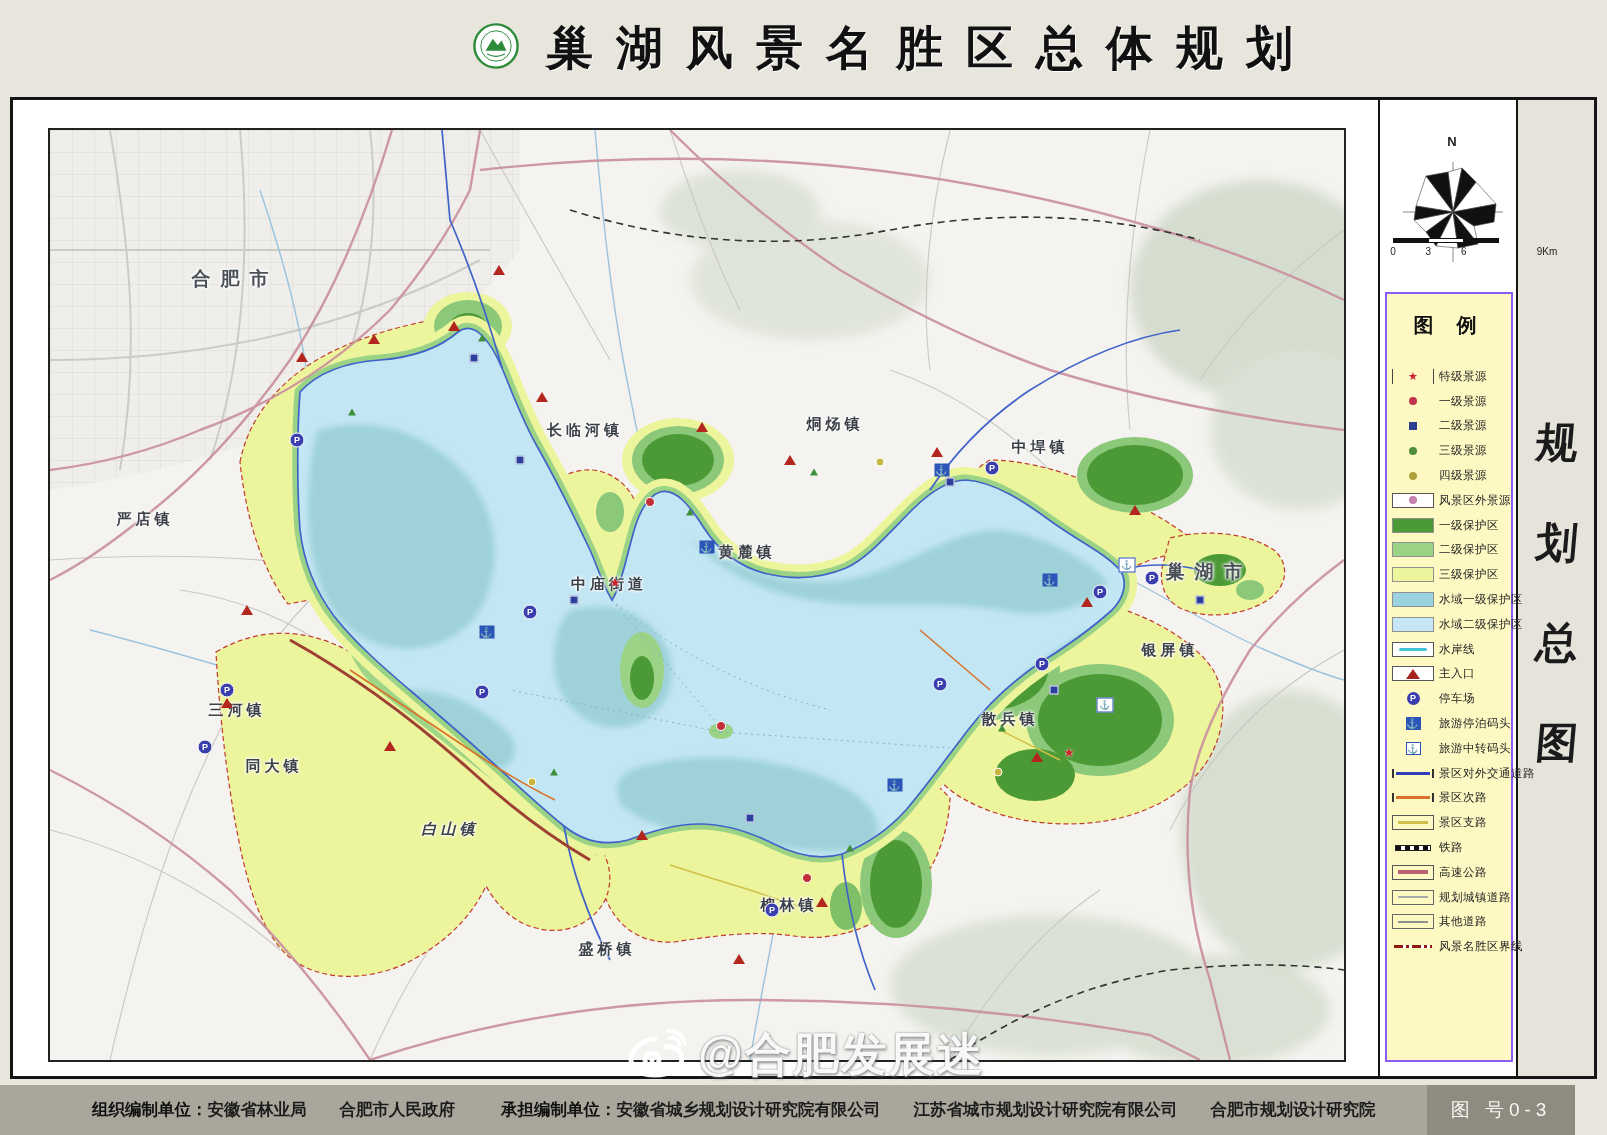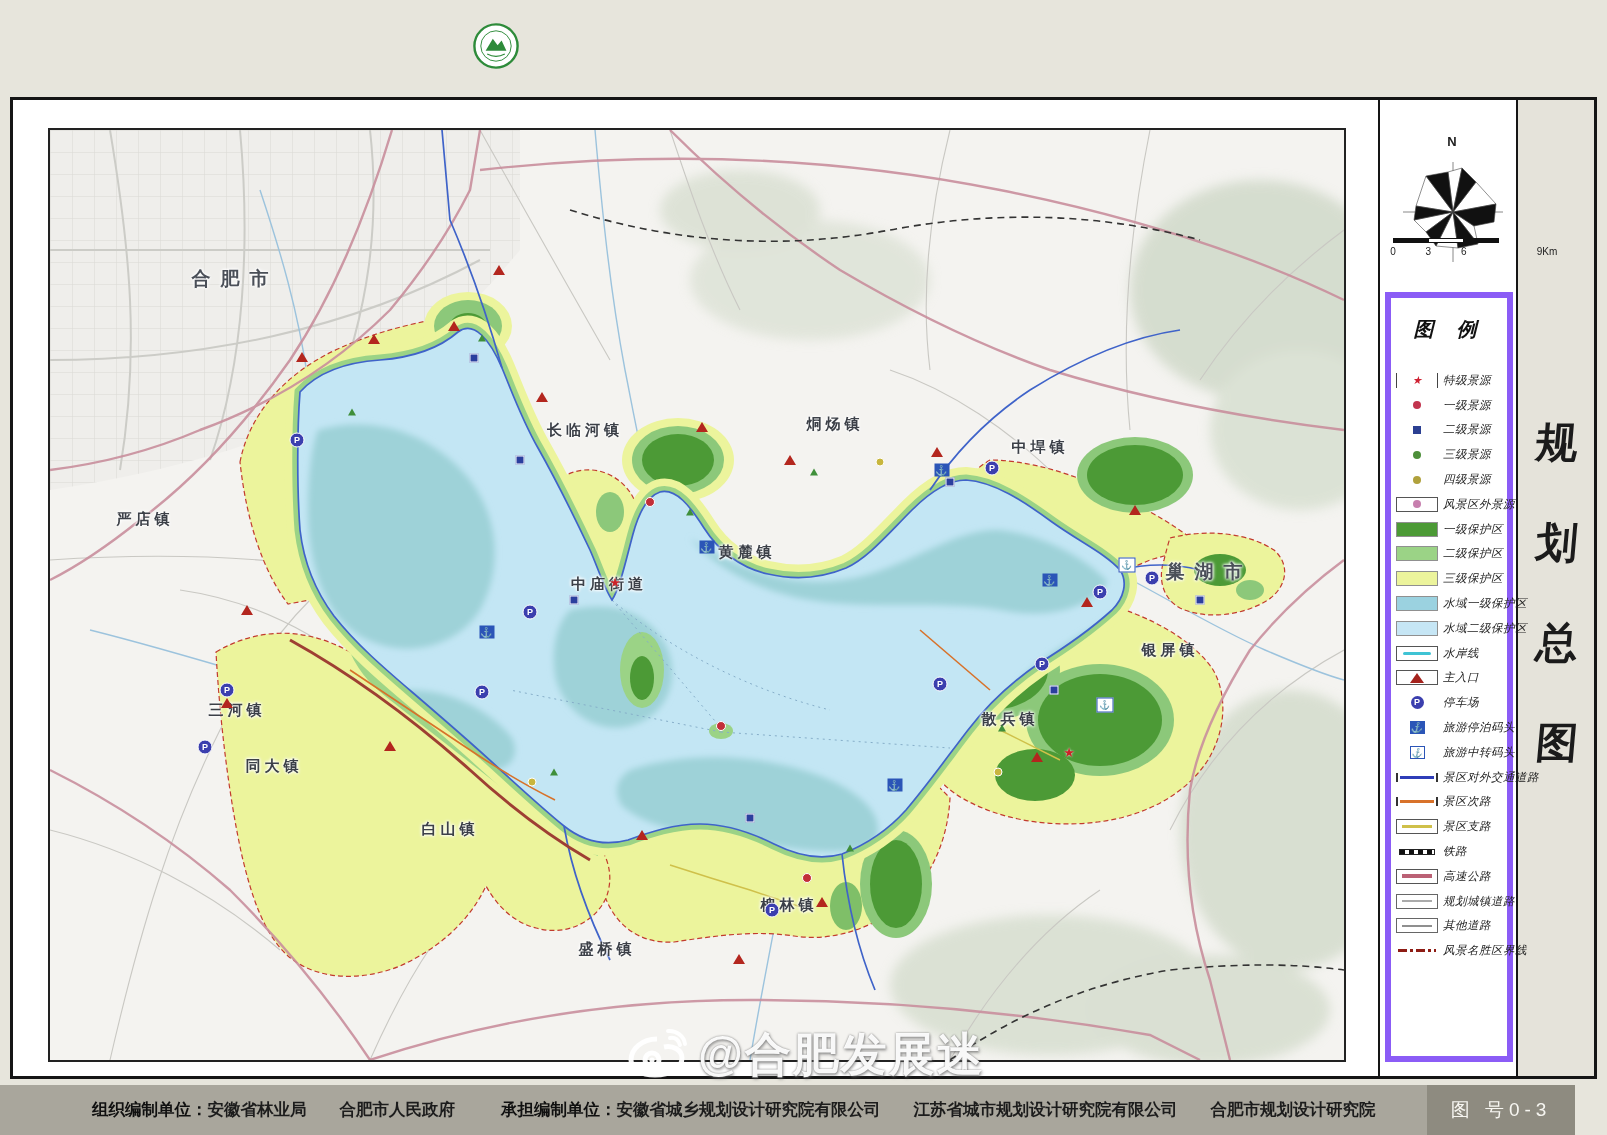--- a/index.html
+++ b/index.html
@@ -53,22 +53,22 @@
   .compass-n{position:absolute;left:1442px;top:134px;width:20px;text-align:center;
              font-weight:bold;font-size:13px;color:#222;}
   .compass{position:absolute;left:1396px;top:148px;}
   .scalebar{position:absolute;left:1393px;top:238px;width:106px;height:26px;}
   .scalebar .bar{position:absolute;left:0;top:0;width:100%;height:5px;border:1px solid #111;
                  box-sizing:border-box;display:flex;}
   .scalebar .seg{flex:1;} .seg.b{background:#111;} .seg.w{background:#fff;}
   .scalebar .tick{position:absolute;top:8px;transform:translateX(-50%);font-size:10px;color:#222;}
 
   
-  .legend-box{position:absolute;left:1385px;top:292px;width:128px;height:770px;background:#ffffff;
-              border:6px solid #8b5cf6;box-sizing:border-box;font-style:italic;}
+  .legend-box{position:absolute;left:1385px;top:292px;width:128px;height:770px;background:#fef9c3;
+              border:2px solid #8b5cf6;box-sizing:border-box;}
   .legend-title{margin-top:18px;text-align:center;font-family:"DejaVu Serif",serif;font-weight:bold;
                 font-size:20px;letter-spacing:8px;color:#111;}
   .legend-items{position:absolute;left:5px;right:1px;top:70px;bottom:4px;}
   .lg-row{display:flex;align-items:center;height:24.8px;gap:5px;}
   .lg-lab{font-family:"DejaVu Serif",serif;font-size:11.5px;color:#222;white-space:nowrap;letter-spacing:.5px;}
   .lg-sw{width:42px;height:15px;flex:none;display:flex;align-items:center;justify-content:center;
          position:relative;box-sizing:border-box;}
   .sw-star{color:var(--c);font-size:11px;border-left:1px solid #444;border-right:1px solid #444;height:15px;line-height:15px;}
   .sw-dot::before{content:"";width:8px;height:8px;border-radius:50%;background:var(--c);}
   .sw-square::before{content:"";width:8px;height:8px;background:var(--c);}
@@ -121,20 +121,21 @@
 
   <div class="header">
     <div class="logo">
       <svg width="48" height="48" viewBox="0 0 60 60">
         <circle cx="30" cy="30" r="27" fill="#fff" stroke="#2e8b3a" stroke-width="3"></circle>
         <circle cx="30" cy="30" r="19" fill="none" stroke="#2e8b3a" stroke-width="1.2"></circle>
         <path d="M17,36 L26,21 L32,29 L37,23 L43,36 Z" fill="#2e8b3a"></path>
         <path d="M19,40 Q30,46 41,40" stroke="#2e8b3a" fill="none" stroke-width="1.6"></path>
       </svg>
     </div>
+    <span class="title-main">巢湖风景名胜区总体规划</span>
   </div>
 
   <div class="frame"></div>
   <div class="right-strip"></div>
   <div class="divider d1"></div>
   <div class="divider d2"></div>
   <div id="sideTitle">
       <div class="side-ch" style="top: 415px;">规</div>
       <div class="side-ch" style="top: 515px;">划</div>
       <div class="side-ch" style="top: 615px;">总</div>
@@ -296,21 +297,21 @@
         <path d="M240,510 Q330,560 420,640 Q480,695 540,730" stroke="#9e3f33" stroke-width="3"></path>
       </g>
     </svg>
 
     <div id="labelLayer" class="layer">
         <div class="map-lab city" style="left: 14.2968%; top: 16.0215%;">合肥市</div>
         <div class="map-lab city" style="left: 89.5672%; top: 47.5269%;">巢湖市</div>
         <div class="map-lab" style="left: 7.34158%; top: 41.828%;">严店镇</div>
         <div class="map-lab" style="left: 14.4513%; top: 62.3656%;">三河镇</div>
         <div class="map-lab" style="left: 17.3107%; top: 68.3871%;">同大镇</div>
-        <div class="map-lab" style="left: 30.9119%; top: 75.1613%;">白山镇</div>
+        <div class="map-lab" style="left: 30.9119%; top: 75.1613%; font-style: italic;">白山镇</div>
         <div class="map-lab" style="left: 43.0448%; top: 88.0645%;">盛桥镇</div>
         <div class="map-lab" style="left: 57.1097%; top: 83.3333%;">槐林镇</div>
         <div class="map-lab" style="left: 74.1886%; top: 63.3333%;">散兵镇</div>
         <div class="map-lab" style="left: 86.5533%; top: 55.914%;">银屏镇</div>
         <div class="map-lab" style="left: 76.507%; top: 34.086%;">中垾镇</div>
         <div class="map-lab" style="left: 60.6646%; top: 31.6129%;">烔炀镇</div>
         <div class="map-lab" style="left: 53.864%; top: 45.3763%;">黄麓镇</div>
         <div class="map-lab" style="left: 41.3447%; top: 32.2581%; text-align: center;">长临河镇</div>
         <div class="map-lab" style="left: 43.1994%; top: 48.8172%;">中庙街道</div>
       </div>

